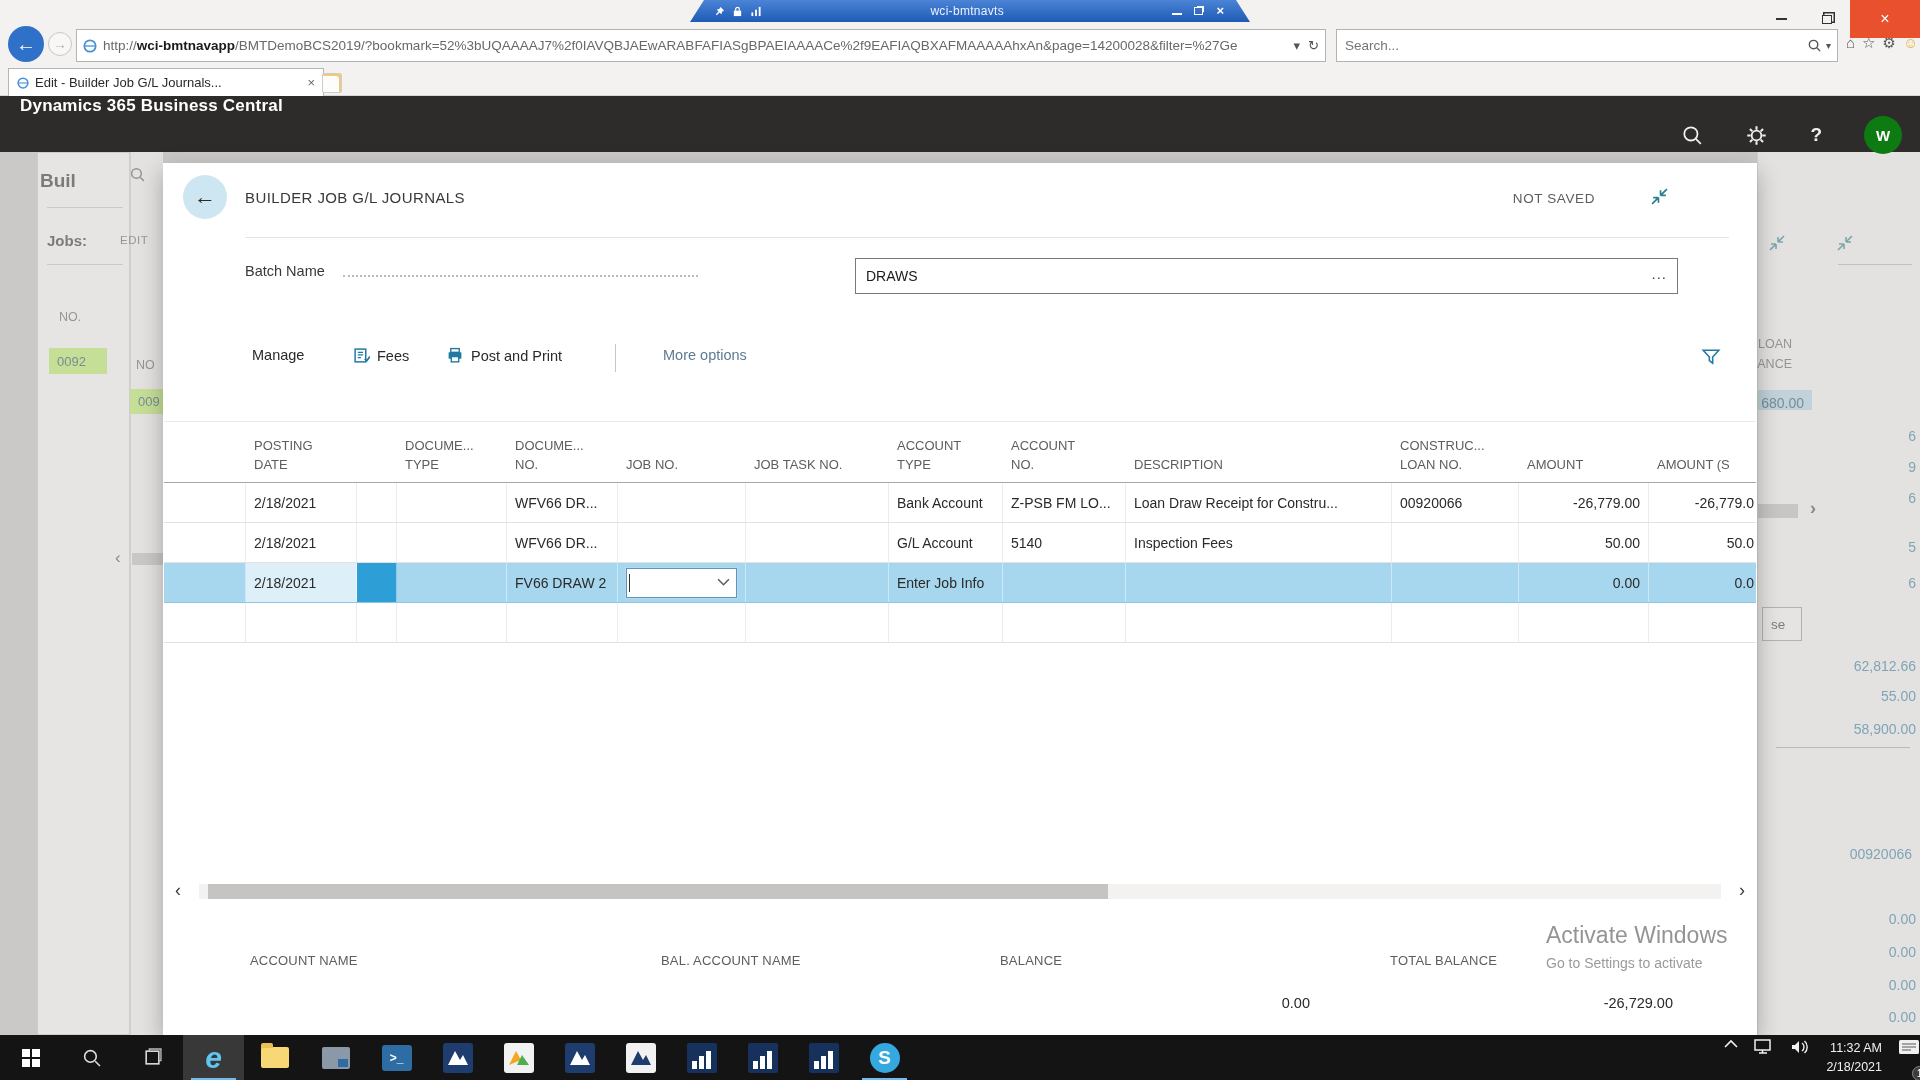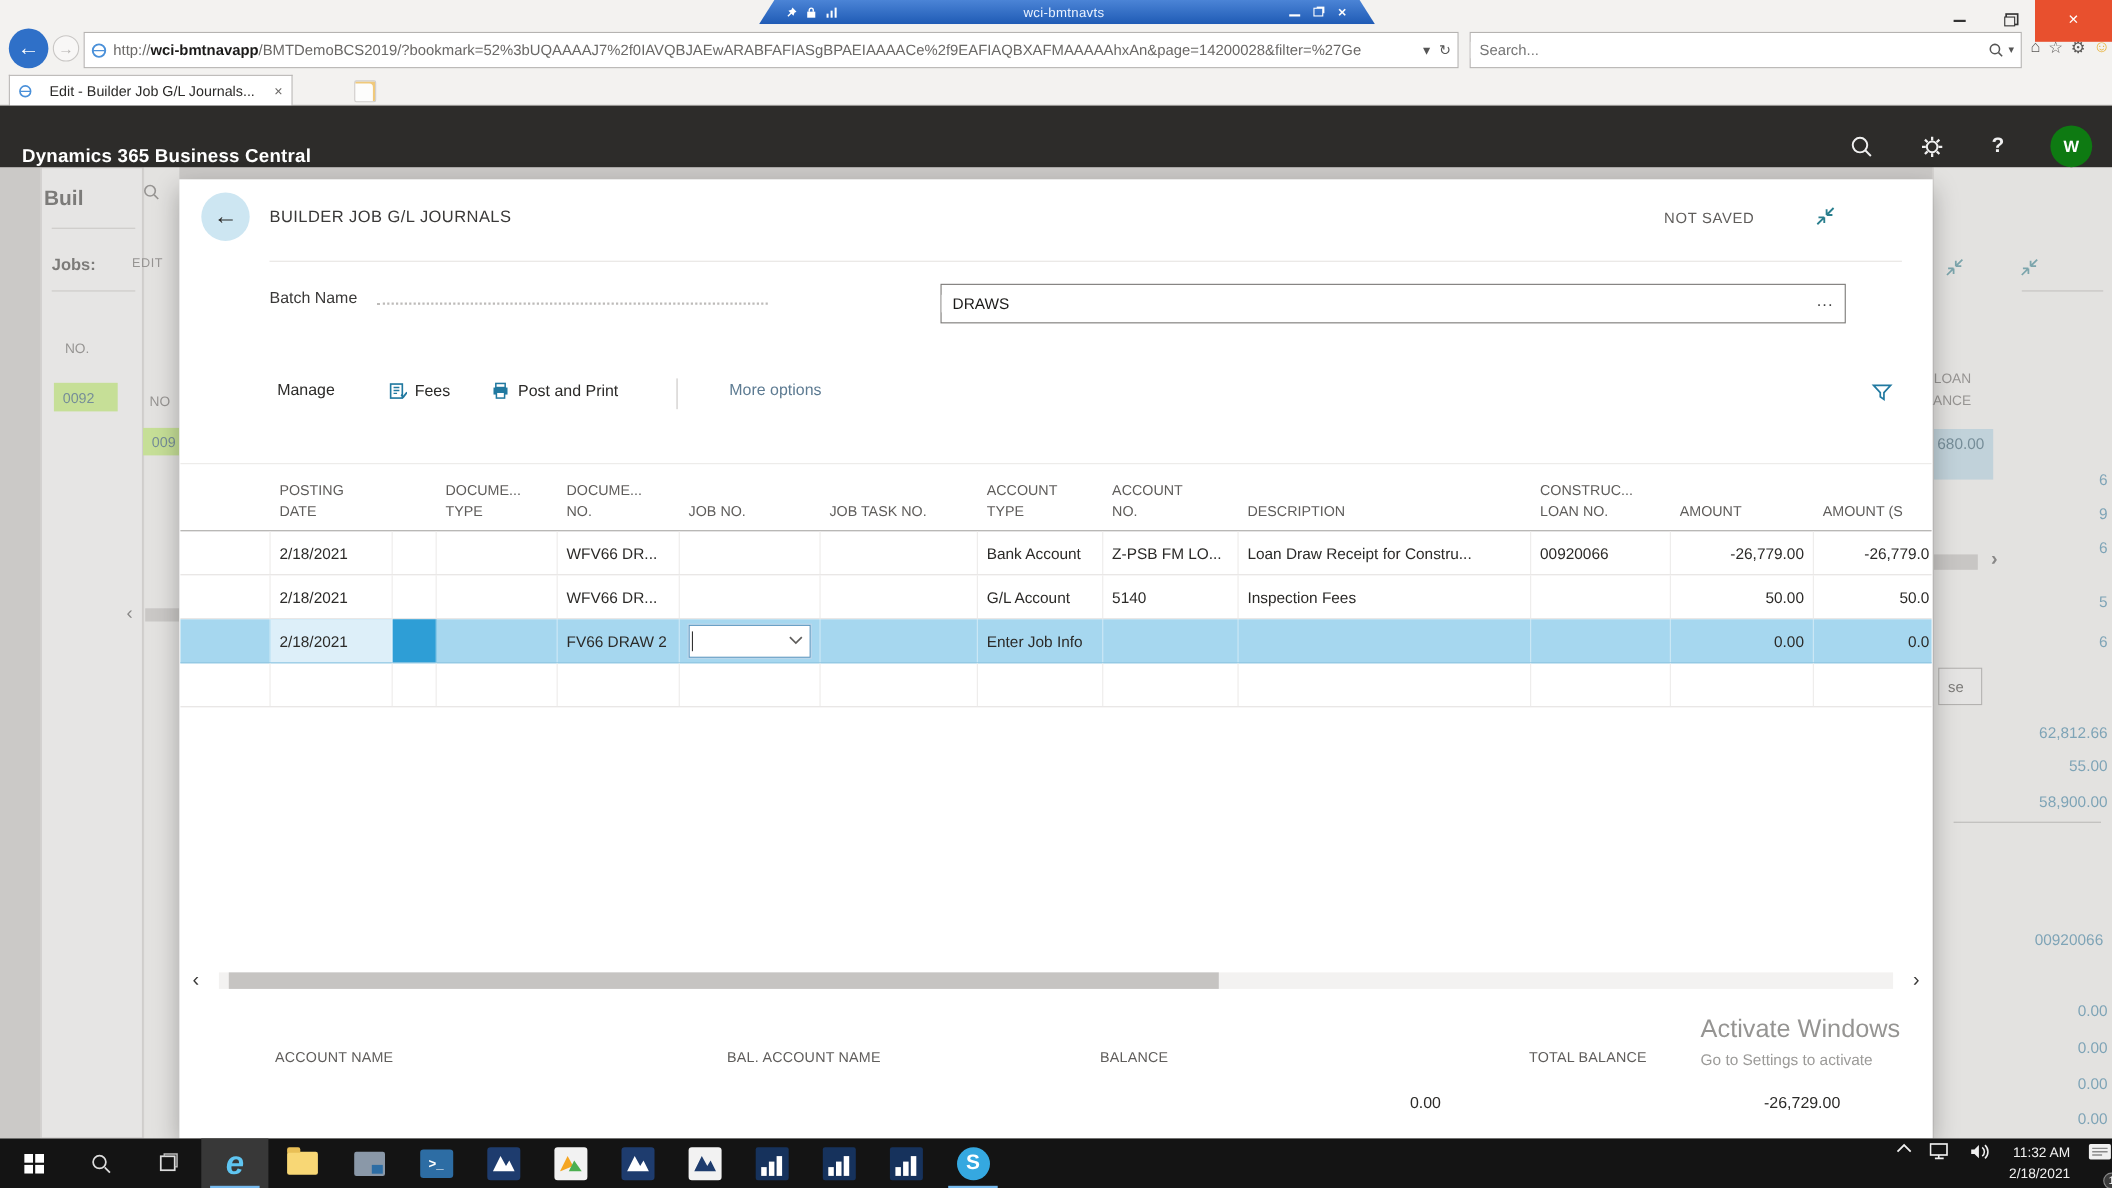--- a/index.html
+++ b/index.html
@@ -32,27 +32,27 @@
   .url-field { position:absolute; left:76px; top:5px; width:1250px; height:33px; background:#fff; border:1px solid #b5b3b1; display:flex; align-items:center; font-size:13.5px; color:#6a6866; padding:0 6px; white-space:nowrap; overflow:hidden; }
   .url-host { color:#1b1a19; font-weight:bold; }
   .url-tools { margin-left:auto; display:flex; gap:8px; color:#555; font-size:13px; flex:none; background:#fff; padding-left:6px;}
   .search-field { position:absolute; left:1336px; top:5px; width:502px; height:33px; background:#fff; border:1px solid #b5b3b1; display:flex; align-items:center; }
   .search-field input { border:none; outline:none; flex:1; font-size:13.5px; padding:0 8px; font-family:inherit; color:#333; }
   .search-tools { display:flex; align-items:center; gap:4px; padding-right:6px; color:#555; }
   .browser-icons { position:absolute; left:1846px; top:10px; display:flex; gap:7px; font-size:15px; color:#5a5856; }
   .browser-icons .smiley { color:#e8b33c; }
 
   .tabrow { position:absolute; left:0; top:66px; width:1920px; height:30px; }
-  .tab { position:absolute; left:8px; top:2px; width:258px; height:28px; background:#fff; border:1px solid #b8b6b4; border-bottom:none; display:flex; align-items:center; padding:0 8px; gap:16px; font-size:13px; color:#2b2a28; }
+  .tab { position:absolute; left:8px; top:2px; width:316px; height:28px; background:#fff; border:1px solid #b8b6b4; border-bottom:none; display:flex; align-items:center; padding:0 8px; gap:6px; font-size:13px; color:#2b2a28; }
   .tab-title { flex:1; white-space:nowrap; overflow:hidden; }
   .tab-close { color:#6a6866; font-size:13px; }
   .newtab { position:absolute; left:322px; top:7px; width:20px; height:20px; background:#fdfdfc; border:1px solid #cfcdca; border-radius:2px; box-shadow:inset -6px 6px 0 -4px #f0c97a; }
 
   
-  .appheader { position:absolute; left:0; top:96px; width:1920px; height:56px; background:#2d2c2a; color:#fff; display:flex; align-items:flex-end; z-index:25; }
+  .appheader { position:absolute; left:0; top:96px; width:1920px; height:56px; background:#2d2c2a; color:#fff; display:flex; align-items:flex-start; z-index:25;flex-direction:column; }
   .app-title { margin-left:20px; font-size:17px; font-weight:bold; letter-spacing:.2px; }
   .app-icons { margin-left:auto; display:flex; align-items:center; gap:42px; margin-right:18px; }
   .help-glyph { font-size:19px; font-weight:bold; color:#f0f0f0; }
   .avatar { width:38px; height:38px; border-radius:50%; background:#0e7a12; color:#fff; display:flex; align-items:center; justify-content:center; font-size:15px; font-weight:bold; }
 
   
   .content-bg { position:absolute; left:0; top:152px; width:1920px; height:883px; background:#c9c7c5; }
   .bg-left { position:absolute; left:37px; top:152px; width:126px; height:883px; z-index:10; }
   .panelA { position:absolute; left:0; top:0; width:93px; height:100%; background:#fff; border:1px solid #d0cecc; }
   .panelB { position:absolute; left:93px; top:0; width:33px; height:100%; background:#f9f8f7; border-left:1px solid #d6d4d2; }
@@ -69,21 +69,21 @@
   .bgl-row2 { position:absolute; left:93px; top:237px; width:33px; height:25px; }
   .bgl-chevL { position:absolute; left:78px; top:396px; font-size:17px; color:#444; }
   .bgl-thumb { position:absolute; left:95px; top:401px; width:31px; height:12px; background:#c6c4c2; }
 
   .bg-right { position:absolute; left:1757px; top:152px; width:163px; height:883px; background:#f9f8f7; border-left:1px solid #d6d4d2; z-index:10; }
   .collapse-ic { width:18px; height:18px; }
   .bgr-c1 { position:absolute; left:10px; top:82px; }
   .bgr-c2 { position:absolute; left:78px; top:82px; }
   .bgr-hr { position:absolute; left:80px; top:112px; width:74px; border-top:1px solid #b9b7b5; }
   .loanhdr { position:absolute; top:182px; left:-70px; width:104px; text-align:right; font-size:12.5px; color:#5f5d5b; line-height:1.6; white-space:pre-line; }
-  .bgr-band { position:absolute; left:0; top:238px; width:54px; height:46px; background:#b5d8ea; }
+  .bgr-band { position:absolute; left:0; top:238px; width:54px; height:20px; background:#b5d8ea; }
   .bgr-band div { text-align:right; padding:5px 8px 0 0; font-size:14px; color:#1d4e66; }
   .rcol { position:absolute; right:4px; text-align:right; font-size:14px; color:#2e7ca3; }
   .bgr-thumb { position:absolute; left:0; top:352px; width:40px; height:14px; background:#c2c0be; }
   .bgr-chevR { position:absolute; left:52px; top:346px; font-size:18px; color:#444; font-weight:bold;}
   .bgr-close { position:absolute; left:4px; top:455px; width:40px; height:34px; background:#fdfdfc; border:1px solid #9a9896; font-size:13.5px; color:#2b2a28; display:flex; align-items:center; padding-left:8px; }
   .bgr-div { position:absolute; left:18px; top:595px; width:134px; border-top:1px solid #aaa8a6; }
   .bgr-link { position:absolute; right:8px; top:694px; font-size:14px; color:#2e7ca3; }
 
   .dim { position:absolute; left:0; top:152px; width:1920px; height:883px; background:rgba(205,203,201,.5); z-index:20; }
 

